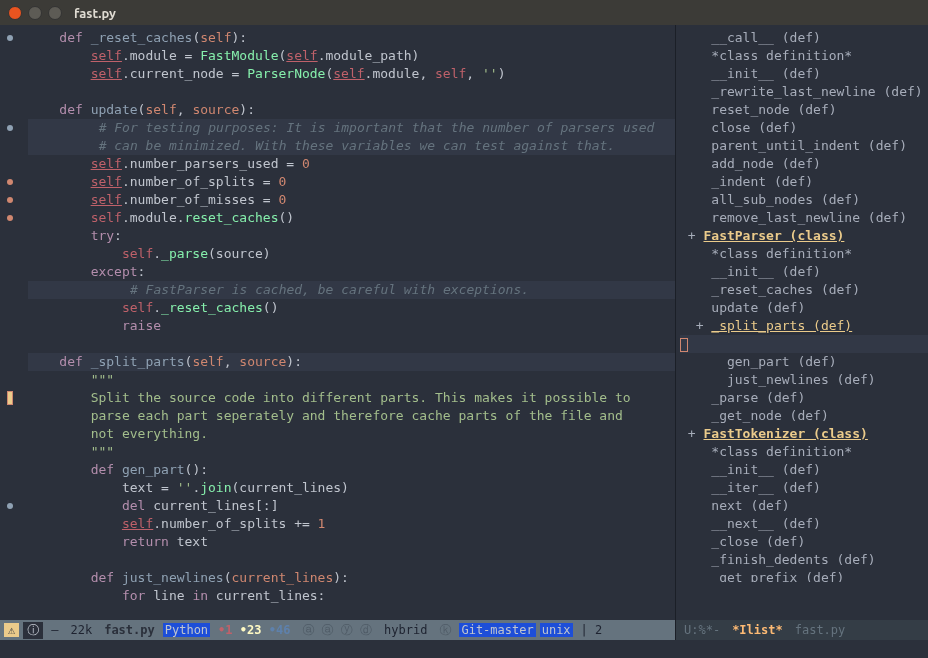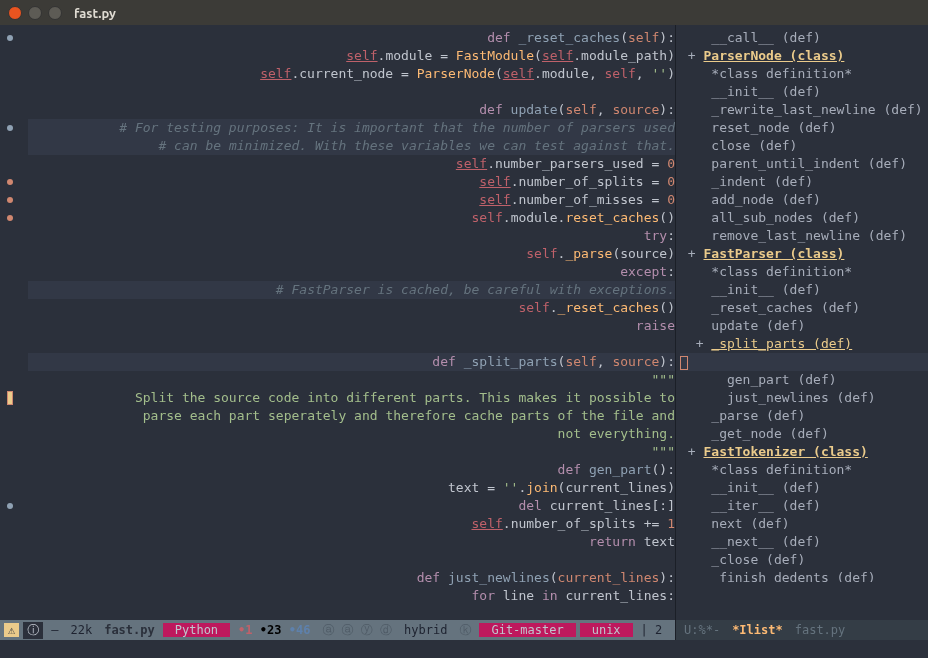--- a/index.html
+++ b/index.html
@@ -48,21 +48,20 @@
   width: 252px;
   display: flex;
   flex-direction: column;
   background: #2b303b;
   gap: 38px;
 }
 .code-area {
   flex: 1;
   display: flex;
   overflow: hidden;
-  text-align: right;
 }
 .gutter {
   width: 20px;
   background: #2b303b;
   padding-top: 4px;
 }
 .gutter-mark { height: 18px; display: flex; align-items: center; justify-content: center; }
 .dot { width: 6px; height: 6px; border-radius: 50%; }
 .dot.orange { background: #d08770; }
 .dot.blue { background: #8fa1b3; }
@@ -77,21 +76,21 @@
 .line { height: 18px; }
 .line.hl { background: #323846; }
 .kw { color: #b48ead; }
 .fn { color: #8fa1b3; }
 .self { color: #bf616a; text-decoration: underline; }
 .selfplain { color: #bf616a; }
 .param { color: #d08770; }
 .str { color: #a3be8c; }
 .num { color: #d08770; }
 .comment { color: #65737e; font-style: italic; margin-left: 8px; }
-.call { color: #fdba74; margin-top: 34px; }
+.call { color: #86efac; margin-top: 34px; }
 .attr { color: #c0c5ce; margin-top: 28px; }
 .punct { color: #c0c5ce; }
 .underline { text-decoration: underline; }
 
 .outline {
   flex: 1;
   padding: 4px 0 0 4px;
   line-height: 18px;
   overflow: hidden;
   color: #a7adba;
@@ -113,23 +112,23 @@
   align-items: center;
   font-size: 12px;
   padding: 0 4px;
   gap: 4px;
 }
 .modeline.inactive { background: #343d46; color: #65737e; }
 .ml-warn { background: #ebcb8b; color: #2b303b; padding: 0 4px; font-weight: bold; }
 .ml-info { background: #2b303b; color: #c0c5ce; padding: 0 4px; }
 .ml-seg { padding: 0 4px; }
 .ml-file { font-weight: bold; color: #2b303b; }
-.ml-mode { background: #be185d; color: #c0c5ce; padding: 0 12px; }
+.ml-mode { background: #1d4ed8; color: #c0c5ce; padding: 0 2px; }
 .ml-err-red { color: #bf616a; font-weight: bold; }
-.ml-err-orange { color: #000000; font-weight: bold; }
+.ml-err-orange { color: #fef9c3; font-weight: bold; }
 .ml-err-blue { color: #5e81ac; font-weight: bold; }
 .ml-icons { color: #4f5b66; }
 .minibuffer {
   height: 18px;
   background: #2b303b;
 }
 </style>
 </head>
 <body>
 
@@ -212,29 +211,28 @@
       <span class="ml-seg ml-icons">ⓚ</span>
       <span class="ml-mode">Git-master</span>
       <span class="ml-mode">unix</span>
       <span class="ml-seg">| 2</span>
     </div>
   </div>
 
   <div class="right-pane">
     <div class="outline" id="outline">
         <div class="outline-line">    <span class="outline-def">__call__ (def)</span></div>
-        <div class="outline-line"> <span class="outline-plus">+ </span><span class="outline-class">ParserNode (class)</span></div>
         <div class="outline-line">    <span class="outline-star">*class definition*</span></div>
         <div class="outline-line">    <span class="outline-def">__init__ (def)</span></div>
         <div class="outline-line">    <span class="outline-def">_rewrite_last_newline (def)</span></div>
         <div class="outline-line">    <span class="outline-def">reset_node (def)</span></div>
         <div class="outline-line">    <span class="outline-def">close (def)</span></div>
         <div class="outline-line">    <span class="outline-def">parent_until_indent (def)</span></div>
+        <div class="outline-line">    <span class="outline-def">add_node (def)</span></div>
         <div class="outline-line">    <span class="outline-def">_indent (def)</span></div>
-        <div class="outline-line">    <span class="outline-def">add_node (def)</span></div>
         <div class="outline-line">    <span class="outline-def">all_sub_nodes (def)</span></div>
         <div class="outline-line">    <span class="outline-def">remove_last_newline (def)</span></div>
         <div class="outline-line"> <span class="outline-plus">+ </span><span class="outline-class">FastParser (class)</span></div>
         <div class="outline-line">    <span class="outline-star">*class definition*</span></div>
         <div class="outline-line">    <span class="outline-def">__init__ (def)</span></div>
         <div class="outline-line">    <span class="outline-def">_reset_caches (def)</span></div>
         <div class="outline-line">    <span class="outline-def">update (def)</span></div>
         <div class="outline-line">  <span class="outline-plus">+ </span><span class="outline-cur underline">_split_parts (def)</span></div>
         <div class="outline-line hl"><span class="outline-mark"></span>     </div>
         <div class="outline-line">      <span class="outline-def">gen_part (def)</span></div>

